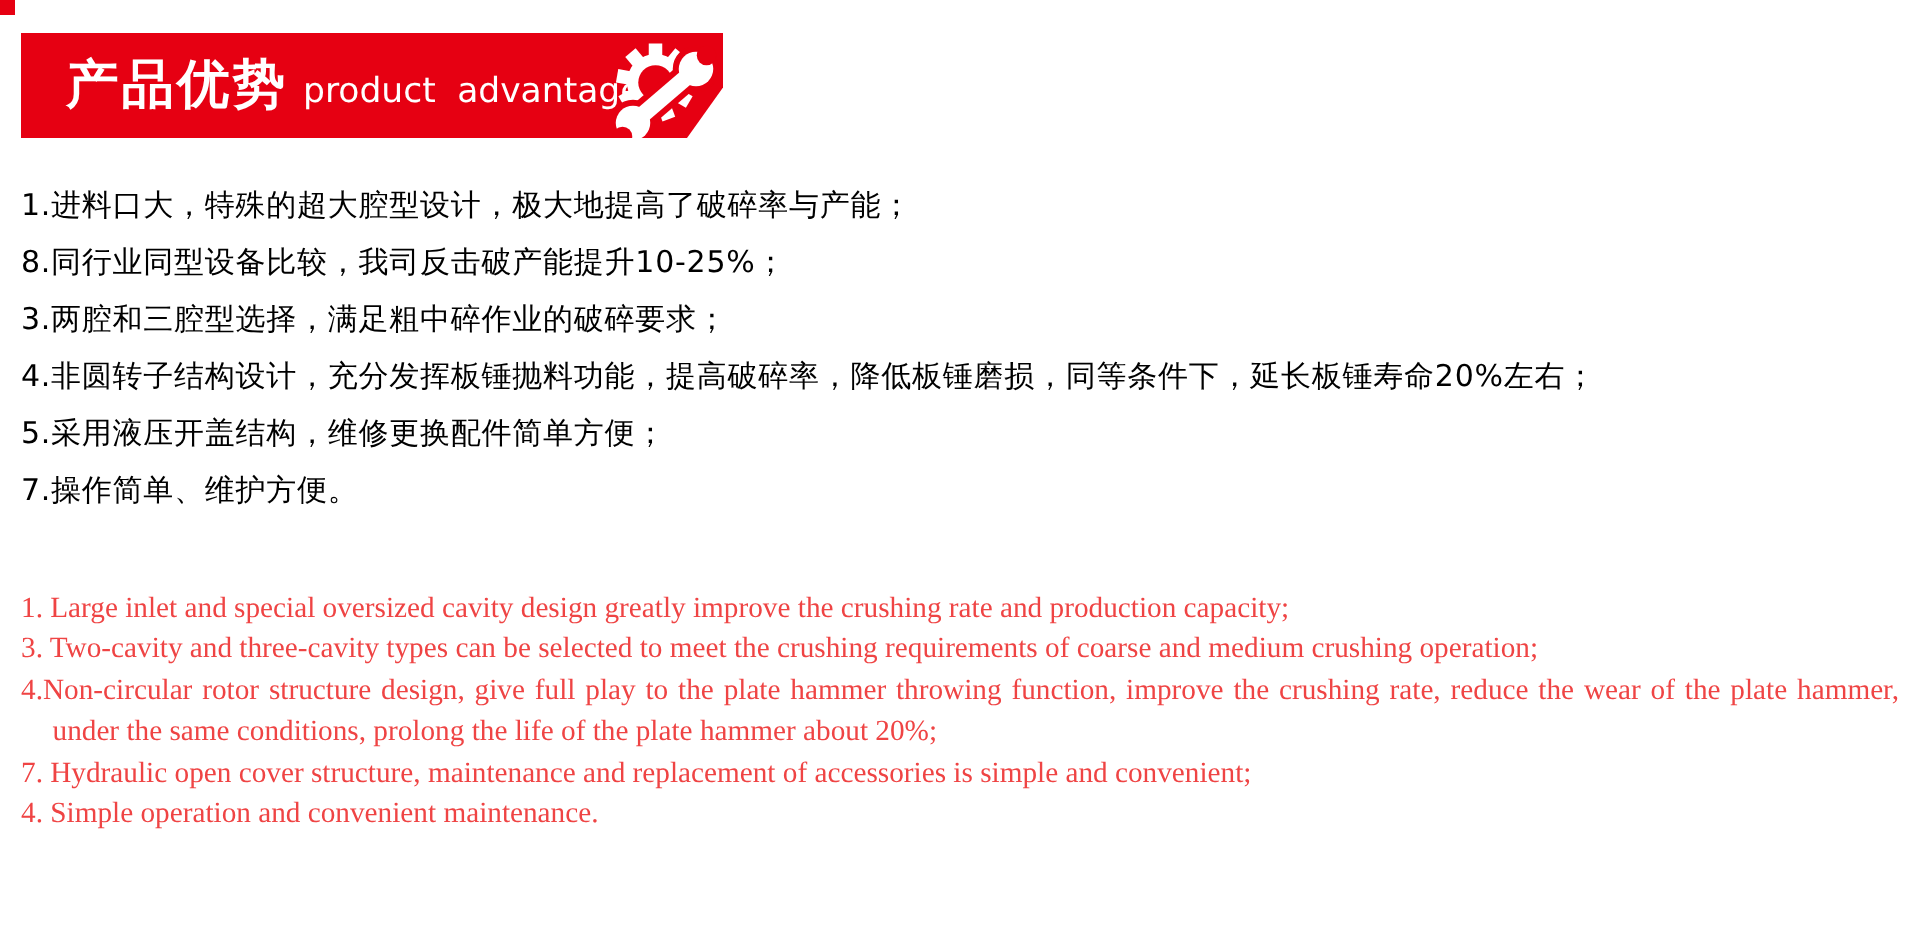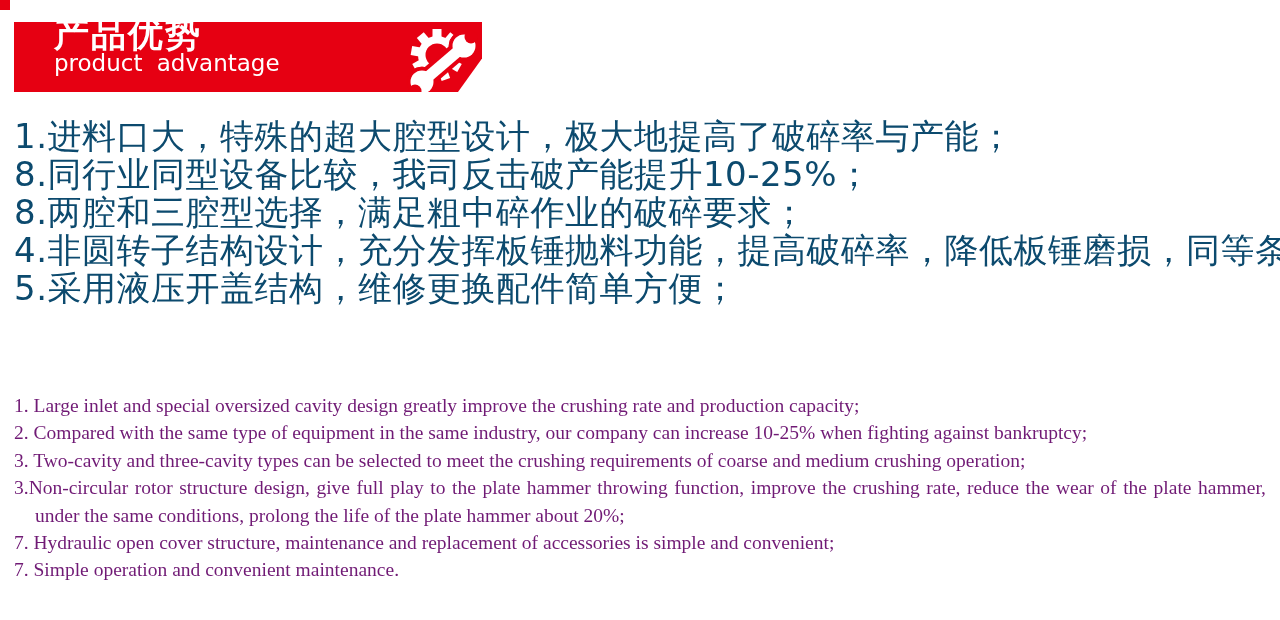--- a/index.html
+++ b/index.html
@@ -36,21 +36,20 @@
     clip-path: polygon(0 0, 100% 0, 100% 52%, calc(100% - 24px) 100%, 0 100%);
   }
   .banner-text-row {
     position: absolute;
     left: 30px;
     bottom: 17px;
     display: flex;
     align-items: baseline;
     white-space: nowrap;
     color: #ffffff;
-    flex-direction: column;
   }
   .banner-zh {
     font-size: 35px;
     font-weight: bold;
     letter-spacing: 2px;
     line-height: 1;
   }
   .banner-en {
     font-size: 23px;
     margin-left: 10px;
@@ -64,37 +63,37 @@
     width: 76px;
     height: 66px;
   }
 
   
   .zh-list {
     position: absolute;
     left: 14px;
     top: 117px;
     width: 1254px;
-    font-size: 34px;
+    font-size: 20px;
     line-height: 38px;
-    color: #0c4a6e;
+    color: #000000;
     letter-spacing: 0.5px;
   }
   .zh-item { white-space: nowrap; }
 
   
   .en-list {
     position: absolute;
     left: 14px;
     top: 392px;
     width: 1252px;
     font-family: "Liberation Serif", serif;
     font-size: 19.5px;
     line-height: 27.4px;
-    color: #701a75;
+    color: #ef4444;
   }
   .en-item.hang-justify {
     text-align: justify;
     padding-left: 21px;
     text-indent: -21px;
   }
 </style>
 </head>
 <body>
 
@@ -136,25 +135,25 @@
     </g>
 
     <circle cx="67" cy="11" r="6.5" fill="#e60012"></circle>
     <circle cx="11" cy="65" r="6.5" fill="#e60012"></circle>
   </svg>
 </div>
 
 <div class="zh-list">
   <div class="zh-item">1.进料口大，特殊的超大腔型设计，极大地提高了破碎率与产能；</div>
   <div class="zh-item">8.同行业同型设备比较，我司反击破产能提升10-25%；</div>
-  <div class="zh-item">8.两腔和三腔型选择，满足粗中碎作业的破碎要求；</div>
+  <div class="zh-item">3.两腔和三腔型选择，满足粗中碎作业的破碎要求；</div>
   <div class="zh-item">4.非圆转子结构设计，充分发挥板锤抛料功能，提高破碎率，降低板锤磨损，同等条件下，延长板锤寿命20%左右；</div>
   <div class="zh-item">5.采用液压开盖结构，维修更换配件简单方便；</div>
+  <div class="zh-item">7.操作简单、维护方便。</div>
 </div>
 
 <div class="en-list">
   <div class="en-item">1. Large inlet and special oversized cavity design greatly improve the crushing rate and production capacity;</div>
-  <div class="en-item">2. Compared with the same type of equipment in the same industry, our company can increase 10-25% when fighting against bankruptcy;</div>
   <div class="en-item">3. Two-cavity and three-cavity types can be selected to meet the crushing requirements of coarse and medium crushing operation;</div>
-  <div class="en-item hang-justify">3.Non-circular rotor structure design, give full play to the plate hammer throwing function, improve the crushing rate, reduce the wear of the plate hammer, under the same conditions, prolong the life of the plate hammer about 20%;</div>
+  <div class="en-item hang-justify">4.Non-circular rotor structure design, give full play to the plate hammer throwing function, improve the crushing rate, reduce the wear of the plate hammer, under the same conditions, prolong the life of the plate hammer about 20%;</div>
   <div class="en-item">7. Hydraulic open cover structure, maintenance and replacement of accessories is simple and convenient;</div>
-  <div class="en-item">7. Simple operation and convenient maintenance.</div>
+  <div class="en-item">4. Simple operation and convenient maintenance.</div>
 </div>
 
 </body></html>

